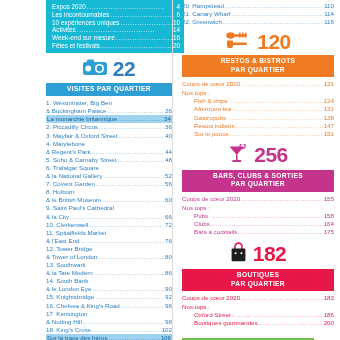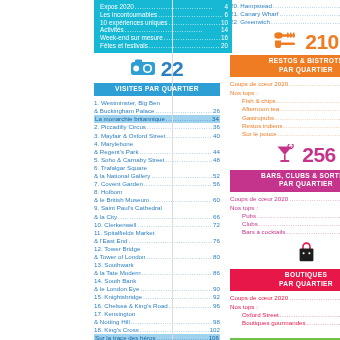--- a/index.html
+++ b/index.html
@@ -5,21 +5,21 @@
   html,body{margin:0;padding:0;}
   body{
     width:340px;height:340px;
     background:#ffffff;
     font-family:"Liberation Sans","DejaVu Sans",sans-serif;
     overflow:hidden;
     color:#2e7fc1;
   }
   .page{position:relative;width:340px;height:340px;box-sizing:border-box;}
   .cols{display:flex;width:340px;height:340px;}
-  .col-left{width:172px;padding-left:46px;box-sizing:border-box;position:relative;margin-left:48px;}
+  .col-left{width:172px;padding-left:46px;box-sizing:border-box;position:relative;}
   .divider{position:absolute;left:172px;top:0;width:1px;height:340px;background:#dcdcdc;}
   .col-right{width:168px;padding-left:10px;padding-right:6px;box-sizing:border-box;}
 
   
   .cyan-block{
     background:#17b8d4;
     width:138px;
     padding:3px 4px 3px 6px;
     box-sizing:border-box;
   }
@@ -317,21 +317,21 @@
           <svg width="26" height="16" viewBox="0 0 26 16">
             <rect x="2" y="2.2" width="20" height="2.6" rx="1.3" fill="#ef7b23"></rect>
             <rect x="2" y="10.4" width="20" height="2.6" rx="1.3" fill="#ef7b23"></rect>
             <ellipse cx="5.5" cy="3.5" rx="4.2" ry="3.2" fill="#ef7b23"></ellipse>
             <path d="M2 8.6 h6 v4.8 a2.4 2.4 0 0 1 -6 0 z" fill="#ef7b23"></path>
             <rect x="14" y="0.6" width="1.6" height="5" fill="#ef7b23"></rect>
             <rect x="17" y="0.6" width="1.6" height="5" fill="#ef7b23"></rect>
             <rect x="20" y="0.6" width="1.6" height="5" fill="#ef7b23"></rect>
           </svg>
         </span>
-        <span class="sec-num">210</span>
+        <span class="sec-num">120</span>
       </div>
       <div class="band bg-orange">
         <div>RESTOS &amp; BISTROTS</div>
         <div>PAR QUARTIER</div>
       </div>
       <div class="list orange" id="restos-list">
           <div class="ent">
             <span class="lbl">Coups de cœur 2020</span>
             <span class="dots">..........................................................</span>
             <span class="pg">121</span>
@@ -405,20 +405,21 @@
 
       <div class="sec-head red">
         <span class="sec-icon">
           <svg width="17" height="20" viewBox="0 0 17 20">
             <path d="M5 7 V4.6 a3.5 3.5 0 0 1 7 0 V7" fill="none" stroke="#e8174a" stroke-width="1.6"></path>
             <rect x="1.6" y="6.6" width="13.8" height="12.6" rx="1" fill="#1d1d1b"></rect>
             <circle cx="5.6" cy="11.2" r="1.05" fill="#ffffff"></circle>
             <circle cx="11.4" cy="11.2" r="1.05" fill="#ffffff"></circle>
           </svg>
         </span>
+        <span class="sec-num">182</span>
       </div>
       <div class="band bg-red">
         <div>BOUTIQUES</div>
         <div>PAR QUARTIER</div>
       </div>
       <div class="list red" id="boutiques-list">
           <div class="ent">
             <span class="lbl">Coups de cœur 2020</span>
             <span class="dots">..........................................................</span>
             <span class="pg">183</span>

